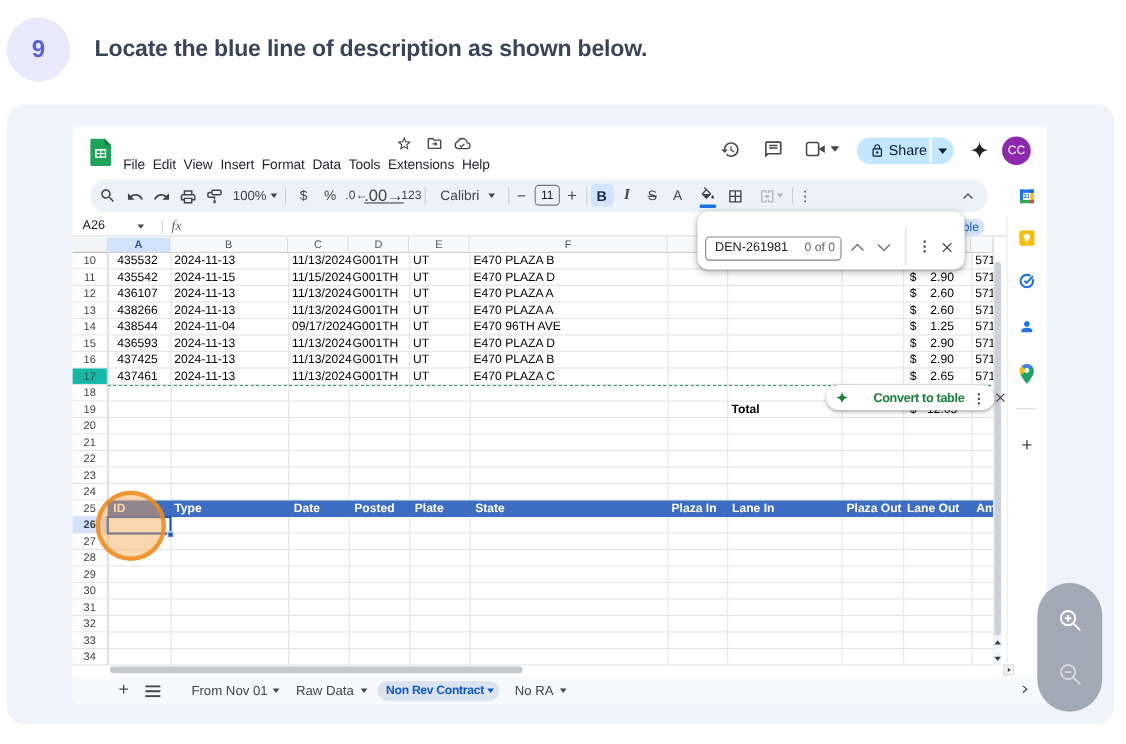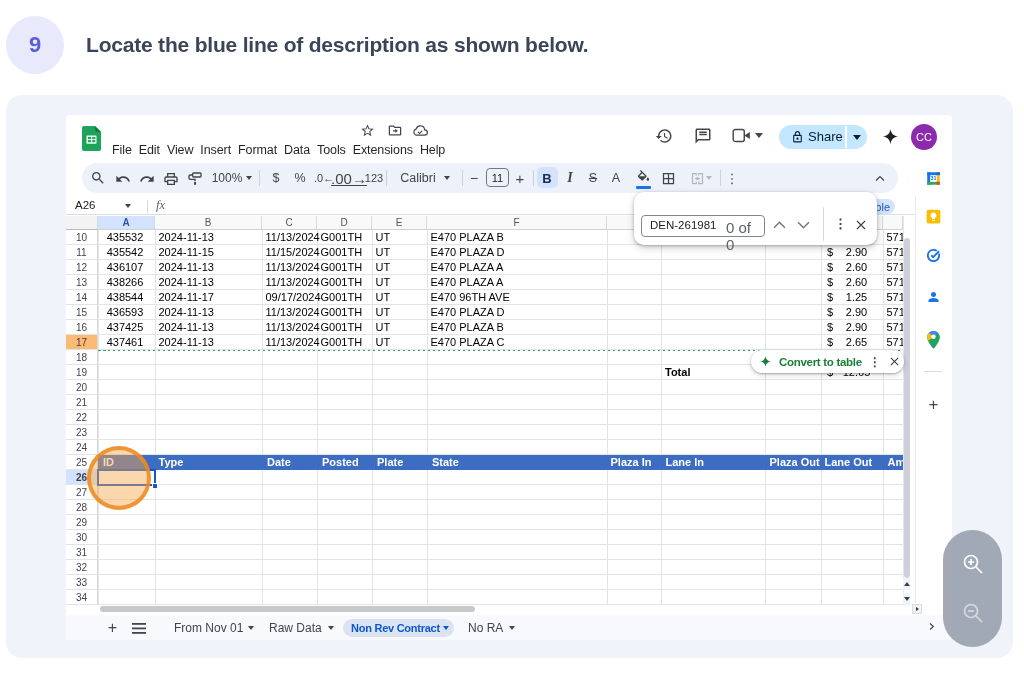--- a/index.html
+++ b/index.html
@@ -197,21 +197,21 @@
 <div class="rownum" style="top:145.0px;background:#fff;font-weight:normal">12</div>
 <div class="abs" style="left:32px;top:174.0px;width:805px;height:1px;background:#e3e4e5"></div>
 <div class="rownum" style="top:160.0px;background:#fff;font-weight:normal">13</div>
 <div class="abs" style="left:32px;top:189.0px;width:805px;height:1px;background:#e3e4e5"></div>
 <div class="rownum" style="top:175.0px;background:#fff;font-weight:normal">14</div>
 <div class="abs" style="left:32px;top:204.0px;width:805px;height:1px;background:#e3e4e5"></div>
 <div class="rownum" style="top:190.0px;background:#fff;font-weight:normal">15</div>
 <div class="abs" style="left:32px;top:219.0px;width:805px;height:1px;background:#e3e4e5"></div>
 <div class="rownum" style="top:205.0px;background:#fff;font-weight:normal">16</div>
 <div class="abs" style="left:32px;top:234.0px;width:805px;height:1px;background:#e3e4e5"></div>
-<div class="rownum" style="top:220.0px;background:#fdba74;font-weight:normal">17</div>
+<div class="rownum" style="top:220.0px;background:#14b8a6;font-weight:normal">17</div>
 <div class="abs" style="left:32px;top:249.0px;width:805px;height:1px;background:#e3e4e5"></div>
 <div class="rownum" style="top:235.0px;background:#fff;font-weight:normal">18</div>
 <div class="abs" style="left:32px;top:264.0px;width:805px;height:1px;background:#e3e4e5"></div>
 <div class="rownum" style="top:250.0px;background:#fff;font-weight:normal">19</div>
 <div class="abs" style="left:32px;top:279.0px;width:805px;height:1px;background:#e3e4e5"></div>
 <div class="rownum" style="top:265.0px;background:#fff;font-weight:normal">20</div>
 <div class="abs" style="left:32px;top:294.0px;width:805px;height:1px;background:#e3e4e5"></div>
 <div class="rownum" style="top:280.0px;background:#fff;font-weight:normal">21</div>
 <div class="abs" style="left:32px;top:309.0px;width:805px;height:1px;background:#e3e4e5"></div>
 <div class="rownum" style="top:295.0px;background:#fff;font-weight:normal">22</div>
@@ -269,21 +269,21 @@
 <div class="cr" style="left:32px;top:160.0px;width:54px">438266</div>
 <div class="cl" style="left:92.5px;top:160.0px">2024-11-13</div>
 <div class="cl" style="left:199.5px;top:160.0px">11/13/2024</div>
 <div class="cl" style="left:254.5px;top:160.0px">G001TH</div>
 <div class="cl" style="left:309.5px;top:160.0px">UT</div>
 <div class="cl" style="left:364.5px;top:160.0px">E470 PLAZA A</div>
 <div class="cl" style="left:761px;top:160.0px">$</div>
 <div class="cr" style="left:769px;top:160.0px;width:43px">2.60</div>
 <div class="cl" style="left:820.5px;top:160.0px">571</div>
 <div class="cr" style="left:32px;top:175.0px;width:54px">438544</div>
-<div class="cl" style="left:92.5px;top:175.0px">2024-11-17</div>
+<div class="cl" style="left:92.5px;top:175.0px">2024-11-04</div>
 <div class="cl" style="left:199.5px;top:175.0px">09/17/2024</div>
 <div class="cl" style="left:254.5px;top:175.0px">G001TH</div>
 <div class="cl" style="left:309.5px;top:175.0px">UT</div>
 <div class="cl" style="left:364.5px;top:175.0px">E470 96TH AVE</div>
 <div class="cl" style="left:761px;top:175.0px">$</div>
 <div class="cr" style="left:769px;top:175.0px;width:43px">1.25</div>
 <div class="cl" style="left:820.5px;top:175.0px">571</div>
 <div class="cr" style="left:32px;top:190.0px;width:54px">436593</div>
 <div class="cl" style="left:92.5px;top:190.0px">2024-11-13</div>
 <div class="cl" style="left:199.5px;top:190.0px">11/13/2024</div>
@@ -402,37 +402,37 @@
 <div class="abs" style="left:443px;top:511px">
           <div class="caret" style="border-left-width:3.5px;border-right-width:3.5px;border-top-width:4.5px;border-top-color:#444746"></div>
         </div>
 <svg class="ic" style="left:861px;top:506px" width="9" height="11" viewBox="0 0 24 24" fill="none" stroke="#3c4043" stroke-width="3">
           <path d="M8 4 l9 8 -9 8"></path>
         </svg>
 <div class="abs" style="left:770px;top:84px;width:59px;height:15px;background:#d3e3fd;border-radius:7.5px;font-size:11px;color:#185abc;display:flex;align-items:center;justify-content:flex-end;padding-right:5px">table</div>
 <div class="popup"></div>
 <div class="abs" style="left:575px;top:99.5px;width:124px;height:22px;border:1px solid #80868b;border-radius:4px;background:#fff"></div>
 <div class="abs" style="left:584px;top:104px;font-size:11.5px;color:#202124">DEN-261981</div>
-<div class="abs" style="left:660px;top:104px;width:33px;font-size:15px;color:#5f6368;">0 of 0</div>
+<div class="abs" style="left:660px;top:104px;width:33px;font-size:11px;color:#5f6368;text-align:right">0 of 0</div>
 <svg class="ic" style="left:707px;top:105px" width="13" height="9" viewBox="0 0 24 16" fill="none" stroke="#747775" stroke-width="2.6">
           <path d="M2 14 L12 4 L22 14"></path>
         </svg>
 <svg class="ic" style="left:731px;top:106px" width="13" height="9" viewBox="0 0 24 16" fill="none" stroke="#747775" stroke-width="2.6">
           <path d="M2 2 L12 12 L22 2"></path>
         </svg>
 <div class="abs" style="left:757px;top:92px;width:1px;height:34px;background:#d5d8db"></div>
 <div class="abs" style="left:768px;top:101px;font-size:13px;color:#3c4043;font-weight:bold">⋮</div>
 <svg class="ic" style="left:789px;top:104px" width="12" height="12" viewBox="0 0 24 24" fill="none" stroke="#3c4043" stroke-width="2.2">
           <path d="M4 4 L20 20 M20 4 L4 20"></path>
         </svg>
 <div class="cpill" style="white-space:nowrap">
           <svg style="margin-left:8px;flex:none" width="13" height="13" viewBox="0 0 24 24" fill="#188038">
             <path d="M12 2 C12.55 7.8 16.2 11.45 22 12 C16.2 12.55 12.55 16.2 12 22 C11.45 16.2 7.8 12.55 2 12 C7.8 11.45 11.45 7.8 12 2 Z"></path>
           </svg>
-          <span style="margin-left:7px;font-size:11.5px;color:#188038;font-weight:bold;letter-spacing:-0.3px;white-space:nowrap">Convert to table</span>
+          <span style="margin-left:22px;font-size:11.5px;color:#188038;font-weight:bold;letter-spacing:-0.3px;white-space:nowrap">Convert to table</span>
           <span style="margin-left:7px;font-size:12px;color:#3c4043;font-weight:bold">⋮</span>
           <svg style="margin-left:8px;flex:none" width="11" height="11" viewBox="0 0 24 24" fill="none" stroke="#3c4043" stroke-width="2.4">
             <path d="M4 4 L20 20 M20 4 L4 20"></path>
           </svg>
         </div>
 <div class="circleov"></div>
 </div>
 <div class="zoompill">
 <svg style="position:absolute;left:18px;top:22px" width="24" height="24" viewBox="0 0 24 24" fill="none" stroke="#fff" stroke-width="1.7">
           <circle cx="10" cy="10" r="6.5"></circle>

